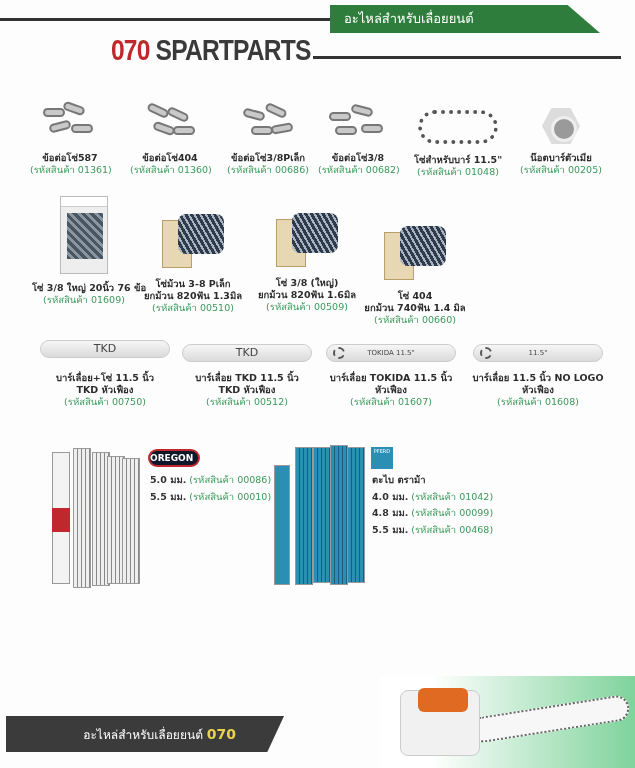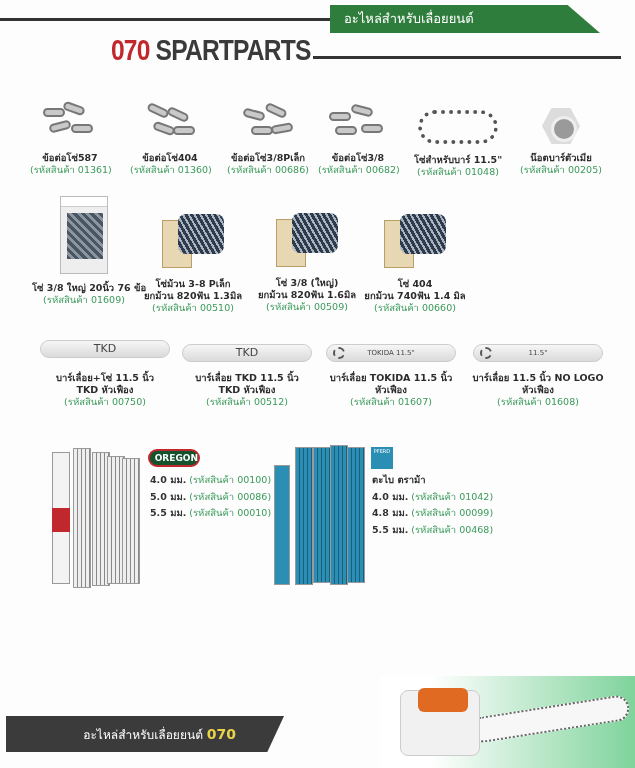--- a/index.html
+++ b/index.html
@@ -33,21 +33,21 @@
     .chain-pack { width: 48px; height: 78px; background: #eee; border: 1px solid #bbb; position: relative; }
     .chain-pack .hdr { height: 10px; background: #fff; border-bottom: 1px solid #ccc; }
     .chain-pack .win { position:absolute; left:6px; top:16px; width:36px; height:46px; background: repeating-linear-gradient(45deg,#4a5562 0 3px,#8a96a2 3px 6px); }
     .spool { width: 66px; height: 62px; position: relative; }
     .spool .plate { position:absolute; width: 30px; height: 48px; background:#e8d7b3; border:1px solid #b99e6c; }
     .spool .coil { position:absolute; left: 18px; top: 6px; width: 46px; height: 40px; border-radius: 8px; background: repeating-linear-gradient(60deg,#2f3a4a 0 3px,#a9b4c3 3px 5px); }
 
     .bar { width: 130px; height: 18px; background: linear-gradient(#f6f6f6,#dadada); border-radius: 9px; border: 1px solid #ccc; position: relative; font-size: 11px; line-height: 16px; color: #444; }
     .bar .gear { position: absolute; left: 6px; top: 2px; width: 12px; height: 12px; border: 2px dashed #555; border-radius: 50%; }
     .file-pack { position: absolute; width: 18px; border: 1px solid #999; }
-    .oregon-logo { position: absolute; left: 148px; top: 449px; width: 52px; height: 18px; border: 2px solid #c0282d; border-radius: 10px; background: #14532d; color: #fff; font-weight: bold; font-size: 9px; text-align: right; line-height: 14px; }
+    .oregon-logo { position: absolute; left: 148px; top: 449px; width: 52px; height: 18px; border: 2px solid #c0282d; border-radius: 10px; background: #0f172a; color: #fff; font-weight: bold; font-size: 9px; text-align: left; line-height: 14px; }
     .pferd-logo { position: absolute; left: 371px; top: 447px; width: 22px; height: 22px; background: #2b8fb5; color: #fff; font-size: 5px; line-height: 8px; text-align: center; }
     .file-list { position: absolute; font-size: 9.5px; line-height: 16.5px; }
     .file-list .hdr { font-weight: bold; color: #2b2b2b; }
     .file-list .size { font-weight: bold; color: #333; }
     .file-list .code { color: #3a9a5b; }
 
     .bottom-banner {
       position: absolute; left: 6px; top: 716px; width: 278px; height: 36px;
       background: #3b3b3b; clip-path: polygon(0 0, 100% 0, 94% 100%, 0 100%);
       color: #fff; font-size: 12px; line-height: 36px; text-align: right; padding-right: 48px;
@@ -141,21 +141,21 @@
 </div>
 <div class="item" style="left:254px;top:207px;width:106px;">
   <div class="pic spool">
       <div class="plate" style="left:2px;top:12px;"></div>
       <div class="coil"></div>
     </div>
   <div class="name">โซ่ 3/8 (ใหญ่)</div>
   <div class="name">ยกม้วน 820ฟัน 1.6มิล</div>
   <div class="code">(รหัสสินค้า 00509)</div>
 </div>
-<div class="item" style="left:362px;top:208px;width:106px;">
+<div class="item" style="left:362px;top:220px;width:106px;">
   <div class="pic spool">
       <div class="plate" style="left:2px;top:12px;"></div>
       <div class="coil"></div>
     </div>
   <div class="name">โซ่ 404</div>
   <div class="name">ยกม้วน 740ฟัน 1.4 มิล</div>
   <div class="code">(รหัสสินค้า 00660)</div>
 </div>
 
 <div class="item" style="left:40px;top:340px;width:130px;">
@@ -186,21 +186,20 @@
 <div>
   <div class="file-pack" style="left:52px;top:452px;height:132px;background:#f3f3f3;"></div>
   <div class="file-pack" style="left:52px;top:508px;height:24px;background:#c0282d;border:none;"></div>
   <div class="file-pack" style="left:73px;top:448px;height:140px;background:repeating-linear-gradient(90deg,#eee 0 3px,#888 3px 4px);"></div>
   <div class="file-pack" style="left:92px;top:452px;height:134px;background:repeating-linear-gradient(90deg,#eee 0 3px,#888 3px 4px);"></div>
   <div class="file-pack" style="left:107px;top:456px;height:128px;background:repeating-linear-gradient(90deg,#eee 0 3px,#888 3px 4px);"></div>
   <div class="file-pack" style="left:122px;top:458px;height:126px;background:repeating-linear-gradient(90deg,#eee 0 3px,#888 3px 4px);"></div>
 </div>
 <div class="oregon-logo">OREGON</div>
 <div class="file-list" style="left:150px;top:472px;">
-  <div><span class="size">4.0 มม.</span> <span class="code">(รหัสสินค้า 00100)</span></div>
   <div><span class="size">5.0 มม.</span> <span class="code">(รหัสสินค้า 00086)</span></div>
   <div><span class="size">5.5 มม.</span> <span class="code">(รหัสสินค้า 00010)</span></div>
 </div>
 
 <div>
   <div class="file-pack" style="left:274px;top:465px;height:120px;width:16px;background:#2b8fb5;"></div>
   <div class="file-pack" style="left:295px;top:447px;height:138px;background:repeating-linear-gradient(90deg,#2b8fb5 0 3px,#1c5f7a 3px 4px);"></div>
   <div class="file-pack" style="left:313px;top:447px;height:136px;background:repeating-linear-gradient(90deg,#2b8fb5 0 3px,#1c5f7a 3px 4px);"></div>
   <div class="file-pack" style="left:330px;top:445px;height:140px;background:repeating-linear-gradient(90deg,#2b8fb5 0 3px,#1c5f7a 3px 4px);"></div>
   <div class="file-pack" style="left:347px;top:447px;height:136px;background:repeating-linear-gradient(90deg,#2b8fb5 0 3px,#1c5f7a 3px 4px);"></div>

